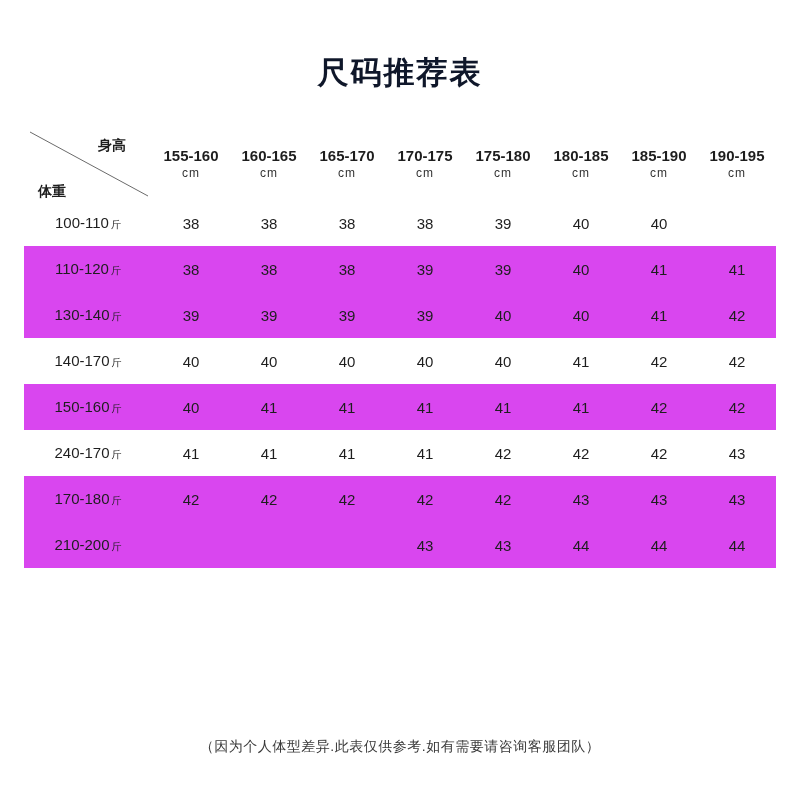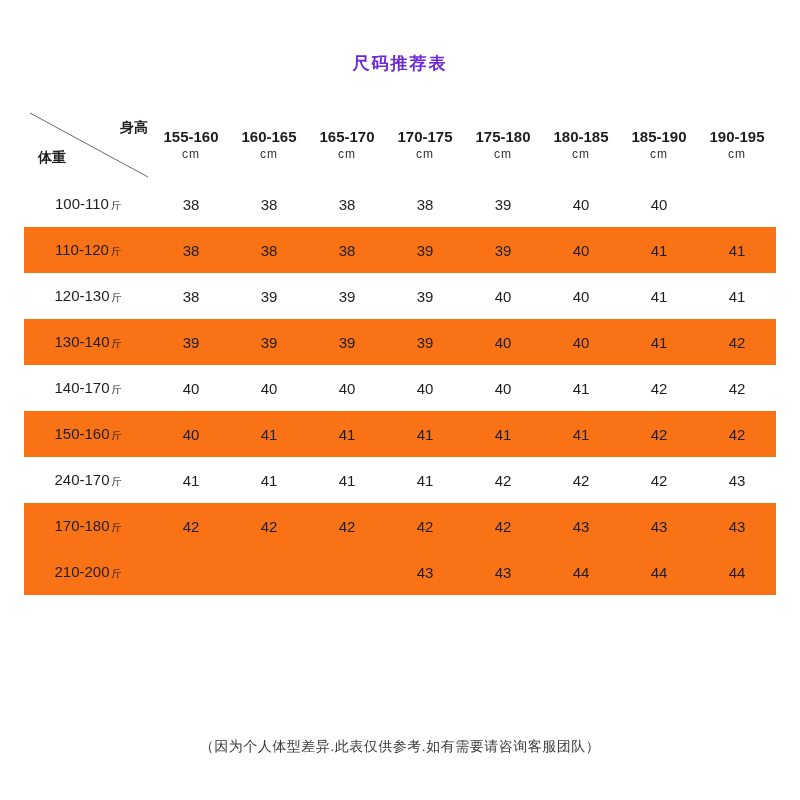--- a/index.html
+++ b/index.html
@@ -15,24 +15,24 @@
     overflow: hidden;
   }
   .page {
     position: relative;
     width: 800px;
     height: 800px;
     box-sizing: border-box;
   }
   .title {
     text-align: center;
-    font-size: 17px;
+    font-size: 31px;
     font-weight: 700;
     letter-spacing: 2px;
-    color: #6d28d9;
+    color: #0f172a;
     padding-top: 52px;
     padding-bottom: 0;
   }
   .table-wrap {
     margin-top: 34px;
     padding: 0 24px;
   }
   table.size-table {
     width: 100%;
     border-collapse: collapse;
@@ -72,40 +72,41 @@
   th.corner .diag {
     position: absolute;
     left: 0;
     top: 0;
     width: 100%;
     height: 100%;
     pointer-events: none;
   }
   th.corner .h-label {
     position: absolute;
-    right: 4px;
+    right: 26px;
     top: 10px;
     font-size: 14px;
     font-weight: 700;
     color: #1e1e1e;
+    font-family: Liberation Mono, monospace;
   }
   th.corner .w-label {
     position: absolute;
     left: 14px;
-    bottom: 16px;
+    bottom: 1px;
     font-size: 14px;
     font-weight: 700;
     color: #1e1e1e;
     text-align: right;
   }
   tr.data-row {
     height: 46px;
   }
   tr.data-row.alt {
-    background: #f97316;
+    background: #d946ef;
   }
   td.rowhead {
     font-size: 15px;
     color: #1e1e1e;
     text-align: left;
     padding-left: 22px;
     font-weight: 400;
   }
   td.rowhead .unit-jin {
     font-size: 10px;
@@ -197,31 +198,20 @@
           <td class="val">38</td>
           <td class="val">38</td>
           <td class="val">38</td>
           <td class="val">39</td>
           <td class="val">39</td>
           <td class="val">40</td>
           <td class="val">41</td>
           <td class="val">41</td>
         </tr>
 
-        <tr class="data-row">
-          <td class="rowhead"><span>120-130</span><span class="unit-jin">斤</span></td>
-          <td class="val">38</td>
-          <td class="val">39</td>
-          <td class="val">39</td>
-          <td class="val">39</td>
-          <td class="val">40</td>
-          <td class="val">40</td>
-          <td class="val">41</td>
-          <td class="val">41</td>
-        </tr>
 
         <tr class="data-row alt">
           <td class="rowhead"><span>130-140</span><span class="unit-jin">斤</span></td>
           <td class="val">39</td>
           <td class="val">39</td>
           <td class="val">39</td>
           <td class="val">39</td>
           <td class="val">40</td>
           <td class="val">40</td>
           <td class="val">41</td>

